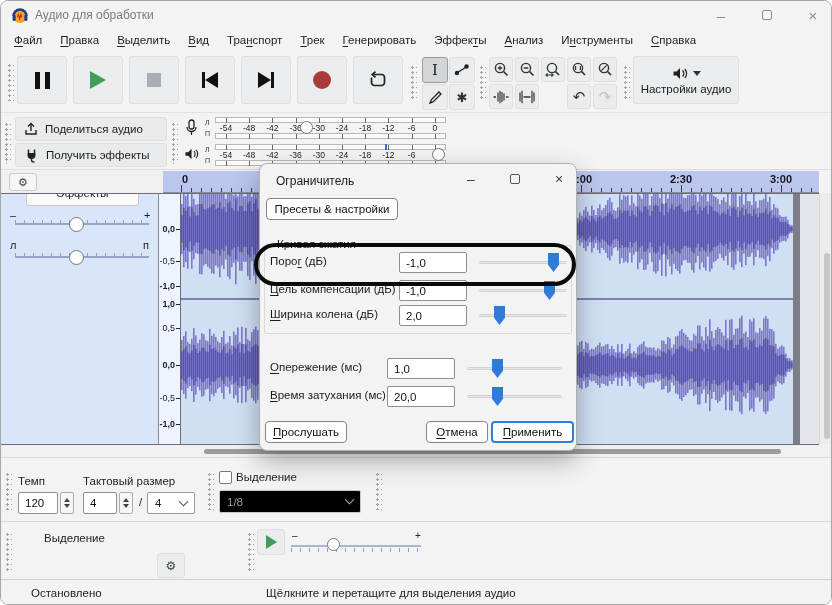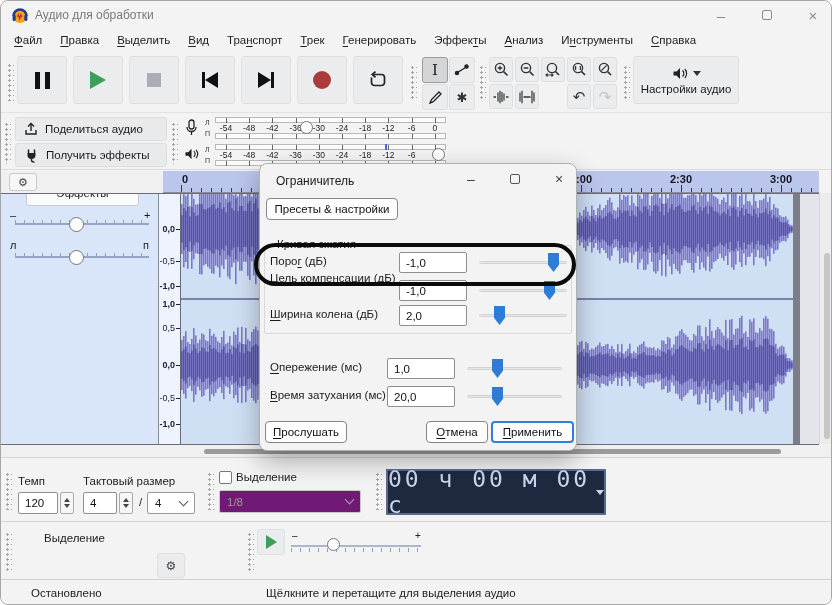--- a/index.html
+++ b/index.html
@@ -68,21 +68,21 @@
   .toolbar4{position:absolute;left:0;top:520px;width:832px;height:58px;background:#f3f3f3;border-top:1px solid #d6d6d6;}
   .statusbar{position:absolute;left:0;top:578px;width:832px;height:27px;background:#f3f3f3;border-top:1px solid #cfcfcf;}
   .lbl{position:absolute;color:#222;}
   .inbox{position:absolute;background:#fff;border:1px solid #8f8f8f;border-radius:2px;font-size:11.5px;font-family:"Liberation Sans",sans-serif;padding:0 0 0 6px;color:#111;}
   .spin{position:absolute;width:14px;display:flex;flex-direction:column;gap:2px;align-items:center;justify-content:center;border:1px solid #ababab;background:#f6f6f6;border-radius:2px;}
   .spin i{display:block;width:0;height:0;border-left:3.5px solid transparent;border-right:3.5px solid transparent;}
   .spin .up{border-bottom:4.5px solid #444;}
   .spin .dn{border-top:4.5px solid #444;}
   .chev{display:inline-block;width:7px;height:7px;border-right:1.4px solid #555;border-bottom:1.4px solid #555;transform:rotate(45deg);margin-top:-4px;}
   .combo{position:absolute;background:#fff;border:1px solid #9a9a9a;border-radius:2px;display:flex;align-items:center;justify-content:space-between;padding:0 7px;}
-  .combo.dis{background:#701a75;color:#9a9a9a;border-color:#c8c8c8;}
+  .combo.dis{background:#000000;color:#9a9a9a;border-color:#c8c8c8;}
   .checkbox{position:absolute;width:13px;height:13px;border:1.2px solid #767676;background:#fff;border-radius:2px;}
   .timefield{position:absolute;background:#1f2940;border:1px solid #5a6a8f;color:#ccd6ee;font-family:"DejaVu Sans Mono",monospace;display:flex;align-items:center;justify-content:center;}
   .tri-dn{width:0;height:0;border-left:4.5px solid transparent;border-right:4.5px solid transparent;border-top:5.5px solid #ccd6ee;}
   
   .dialog{position:absolute;left:258px;top:162px;width:318px;height:288px;background:#f3f3f3;border:1px solid #b0b0b0;border-radius:8px;box-shadow:0 10px 26px rgba(0,0,0,.30);z-index:50;}
   .dlg-title{position:absolute;left:16px;top:10px;font-size:12px;color:#1b1b1b;}
   .dlg-ctl{position:absolute;top:2px;width:34px;height:26px;display:flex;align-items:center;justify-content:center;color:#444;font-size:14px;}
   .wbtn{position:absolute;background:#fdfdfd;border:1px solid #868686;border-radius:4px;display:flex;align-items:center;justify-content:center;color:#111;}
   .wbtn.primary{border:2px solid #2f7fe0;}
   .fieldset{position:absolute;border:1px solid #d9d9d9;border-radius:2px;}
@@ -1746,24 +1746,20 @@
 
     <div class="grip" style="left:206px;top:14px;height:38px"></div>
     <div class="checkbox" style="left:218px;top:13px"></div>
     <span class="lbl" style="left:235px;top:13px">Выделение</span>
     <div class="combo dis" style="left:218px;top:32px;width:142px;height:23px">
         <span>1/8</span>
         <span class="chev" style="border-color:#a8a8a8"></span>
       </div>
 
     <div class="grip" style="left:374px;top:14px;height:38px"></div>
-    <div class="timefield" style="left:385px;top:11px;width:220px;height:46px;font-size:23px;letter-spacing:3px;border-width:2px">
-      <span>00 ч 00 м 00 с</span>
-      <span class="tri-dn" style="margin-left:5px"></span>
-    </div>
   </div>
 
   <div class="toolbar4">
     <div class="grip" style="left:4px;top:10px;height:40px"></div>
     <span class="lbl" style="left:43px;top:10px">Выделение</span>
     <div class="tbtn" style="left:156px;top:31px;width:28px;height:25px">
         <span style="font-size:12px;color:#444">⚙</span>
       </div>
 
     <div class="grip" style="left:246px;top:10px;height:40px"></div>
@@ -1797,21 +1793,21 @@
     <div class="fieldset" style="left:4px;top:81px;width:308px;height:89px">
       <span class="fslabel">Кривая сжатия</span>
     </div>
     <span class="dlabel" style="left:10px;top:91px">Поро<u>г</u> (дБ)</span>
     <input class="inbox" style="left: 139px; top: 88px; width: 68px; height: 21px;" readonly="" value="-1,0">
     <div class="wslider" style="left:219px;top:88px;width:88px">
         <div class="tr"></div>
         <div class="th" style="left: 69px;"></div>
       </div>
 
-    <span class="dlabel" style="left:10px;top:108px"><u>Ц</u>ель компенсации (дБ)</span>
+    <span class="dlabel" style="left:10px;top:119px"><u>Ц</u>ель компенсации (дБ)</span>
     <input class="inbox" style="left: 139px; top: 116px; width: 68px; height: 21px;" readonly="" value="-1,0">
     <div class="wslider" style="left:219px;top:116px;width:88px">
         <div class="tr"></div>
         <div class="th" style="left: 65px;"></div>
       </div>
 
     <span class="dlabel" style="left:10px;top:144px"><u>Ш</u>ирина колена (дБ)</span>
     <input class="inbox" style="left: 139px; top: 141px; width: 68px; height: 21px;" readonly="" value="2,0">
     <div class="wslider" style="left:219px;top:141px;width:88px">
         <div class="tr"></div>

